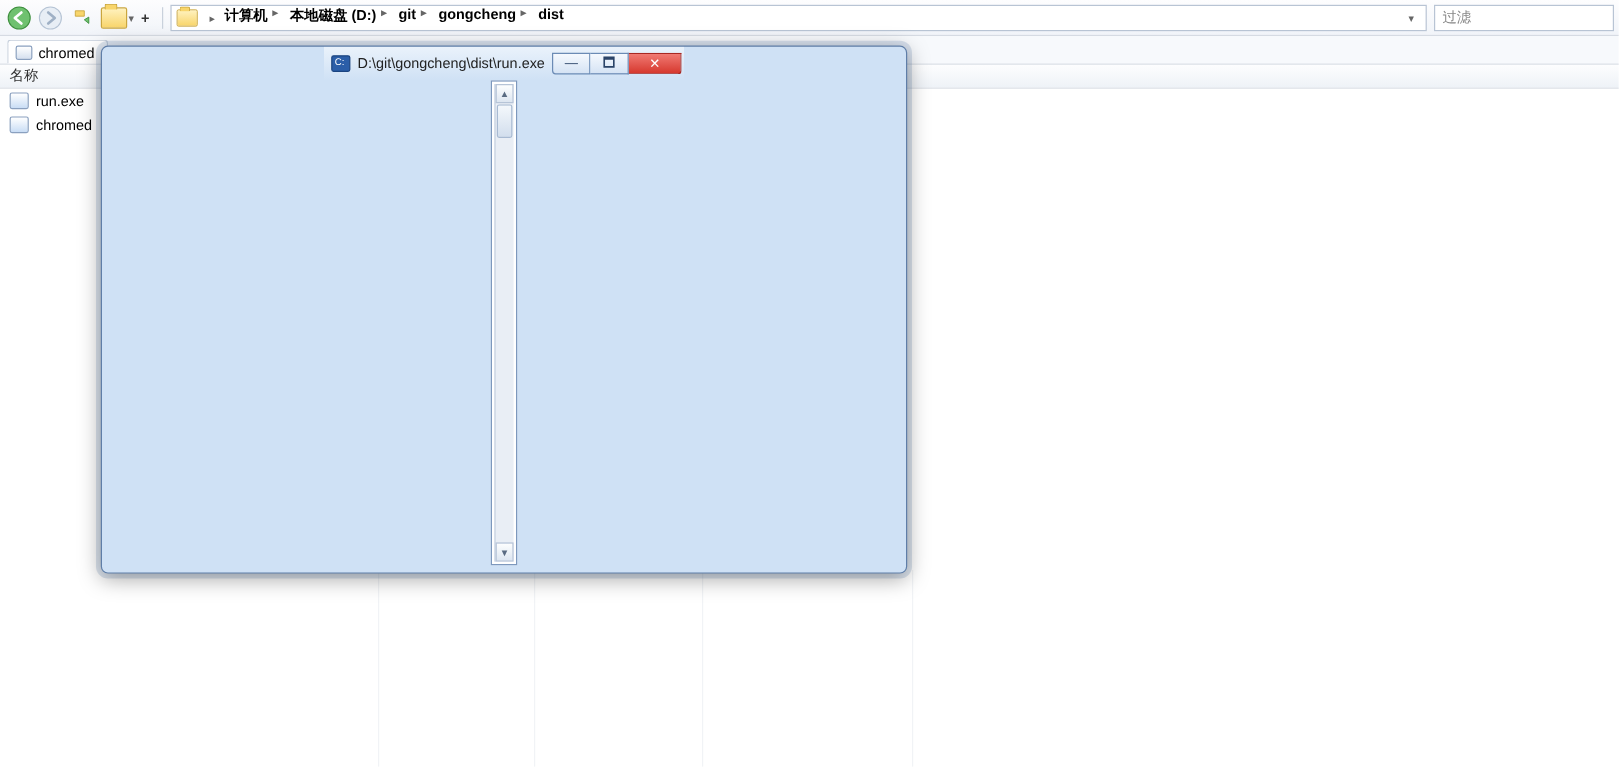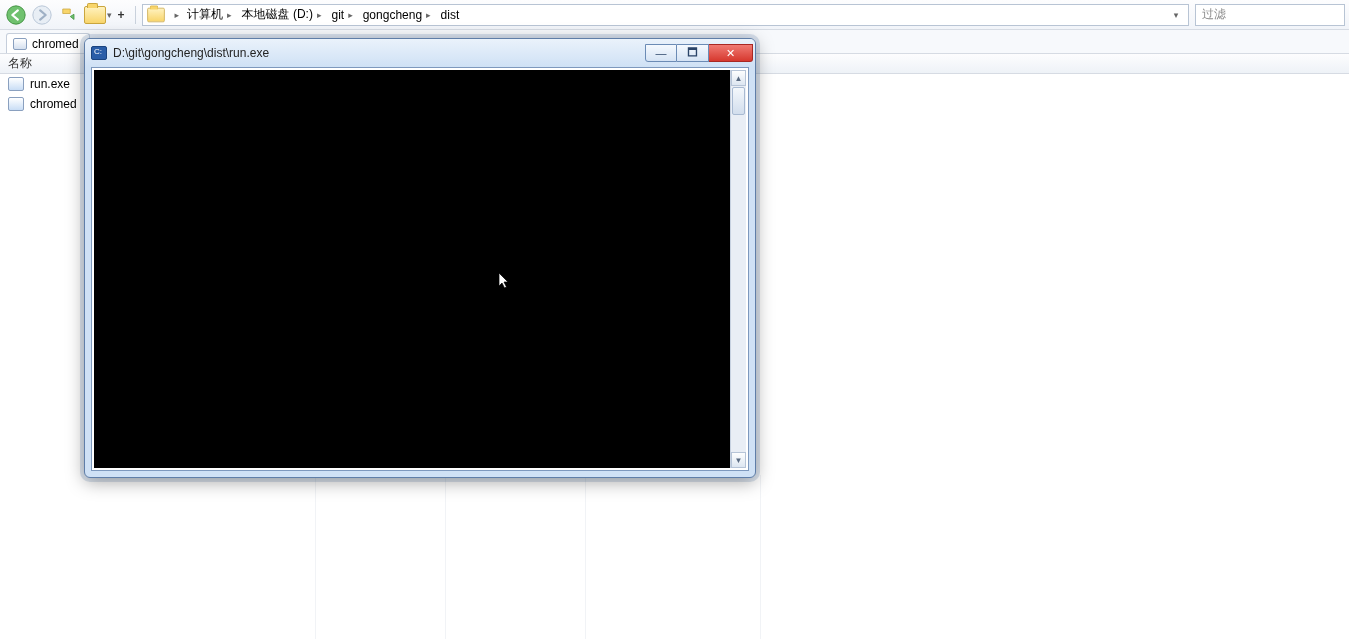--- a/index.html
+++ b/index.html
@@ -39,24 +39,25 @@
     flex:1;
     height:22px;
     border:1px solid #b8c4d4;
     background:#fff;
     display:flex;
     align-items:center;
     padding:0 2px;
     overflow:hidden;
   }
   .crumb {
-    display:flex; align-items:center; height:100%;
+    display:flex; align-items:flex-start; height:100%;
     padding:0 6px 0 4px;
     cursor:default;
     white-space:nowrap;
+    font-weight:bold;
   }
   .crumb .arrow { margin-left:4px; font-size:9px; color:#666; }
   .bc-dropdown { width:16px; text-align:center; color:#666; font-size:9px; padding-right:4px; }
 
   .filter-box {
     width:150px; height:22px;
     border:1px solid #b8c4d4;
     background:#fff;
     margin-left:4px;
     padding:0 6px;
@@ -124,20 +125,21 @@
   .console-win {
     position:absolute;
     left:84px; top:38px;
     width:672px; height:440px;
     background:#cfe1f5;
     border:1px solid #5f7ea8;
     border-radius:6px;
     box-shadow:0 4px 18px rgba(0,0,0,.35), 0 0 0 4px rgba(120,150,190,.25);
     display:flex; flex-direction:column;
     overflow:hidden;
+    align-items:center;
   }
   .titlebar {
     height:28px;
     background:linear-gradient(#eaf2fb,#cfe1f5);
     display:flex; align-items:center;
     padding:0 2px 0 6px;
     gap:6px;
   }
   .titlebar .cmd-ic {
     width:16px; height:14px;

